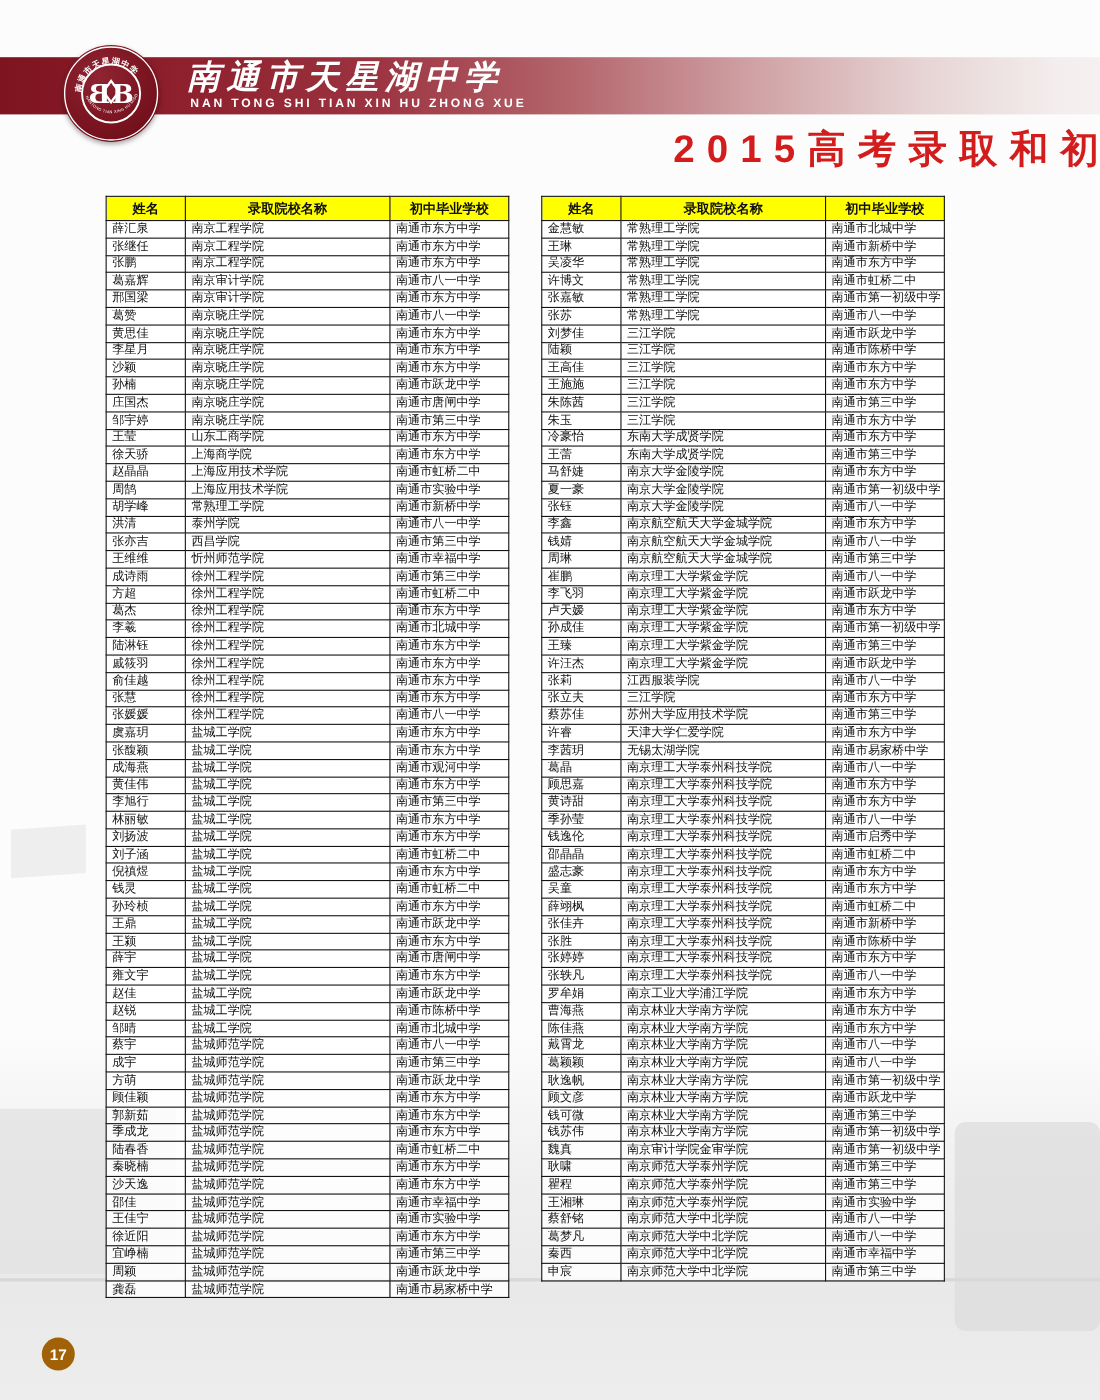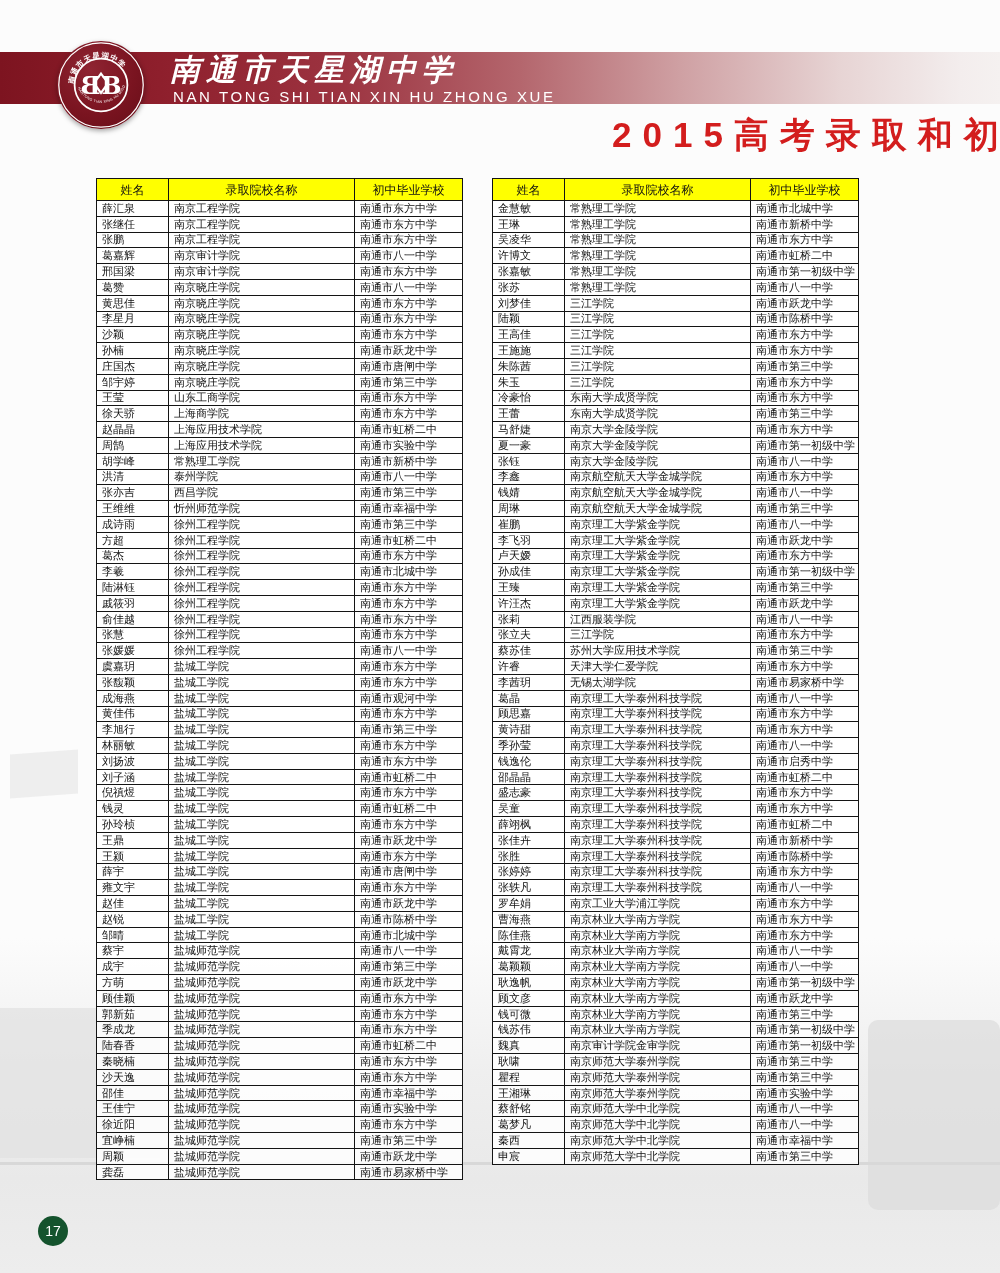--- a/index.html
+++ b/index.html
@@ -13,41 +13,41 @@
     background:linear-gradient(90deg,#7d1420 0%,#8e1f2c 16%,#9c3340 34%,
       #b4666d 52%,#cfa0a3 68%,#e7d4d4 84%,#f3eded 96%,#f5f1f0 100%);
   }
   .school-name{
     position:absolute;left:170px;top:50px;color:#ffffff;
     font-family:"DejaVu Serif",serif;font-style:italic;font-weight:bold;
     font-size:30px;letter-spacing:6px;white-space:nowrap;
   }
   .school-pinyin{
     position:absolute;left:173px;top:88px;color:#ffffff;
-    font-size:15px;font-weight:normal;letter-spacing:2.6px;white-space:nowrap;
+    font-size:11px;font-weight:bold;letter-spacing:2.6px;white-space:nowrap;
   }
   .logo-badge{
     position:absolute;left:57px;top:41px;width:88px;height:88px;border-radius:50%;
     background:radial-gradient(circle at 38% 32%,#8f2432 0%,#7a1420 55%,#650d18 100%);
     box-shadow:0 2px 5px rgba(0,0,0,0.35);
   }
   .logo-badge svg{display:block;}
   
   .page-title{
     position:absolute;left:612px;top:112px;white-space:nowrap;
     color:#d31d1d;font-size:35px;font-weight:bold;letter-spacing:11px;
   }
   
   .table-box{position:absolute;top:178px;z-index:3;}
   .table-box.left{left:96px;}
   .table-box.right{left:492px;}
   table.adm{border-collapse:collapse;table-layout:fixed;width:366px;}
   table.adm th{
     background:#ffff00;border:1px solid #141414;color:#111;
-    font-size:12px;font-weight:normal;height:21px;text-align:center;
+    font-size:12px;font-weight:bold;height:21px;text-align:center;
     padding:0;line-height:1;
   }
   table.adm td{
     border:1px solid #141414;background:rgba(255,255,255,0.84);
     font-size:11px;color:#111;height:14.8px;line-height:1;
     padding:0 0 0 5px;white-space:nowrap;overflow:hidden;text-align:left;
   }
   col.c-name{width:72px;}
   col.c-college{width:186px;}
   col.c-school{width:108px;}
@@ -68,21 +68,21 @@
     position:absolute;left:0;top:1162px;width:1000px;height:3px;
     background:#d8d8d8;z-index:1;
   }
   .flag-shape{
     position:absolute;left:10px;top:752px;width:68px;height:44px;
     background:#ececec;transform:skewY(-4deg);opacity:0.9;z-index:0;
   }
   
   .page-badge{
     position:absolute;left:38px;top:1216px;width:30px;height:30px;border-radius:50%;
-    background:#14532d;color:#ffffff;font-size:14px;font-weight:normal;
+    background:#a16207;color:#ffffff;font-size:14px;font-weight:bold;
     display:flex;align-items:center;justify-content:center;z-index:4;
   }
 </style>
 </head>
 <body>
 
 <div class="photo-area"></div>
 <div class="flag-shape"></div>
 <div class="photo-building-left"></div>
 <div class="photo-trees-right"></div>

